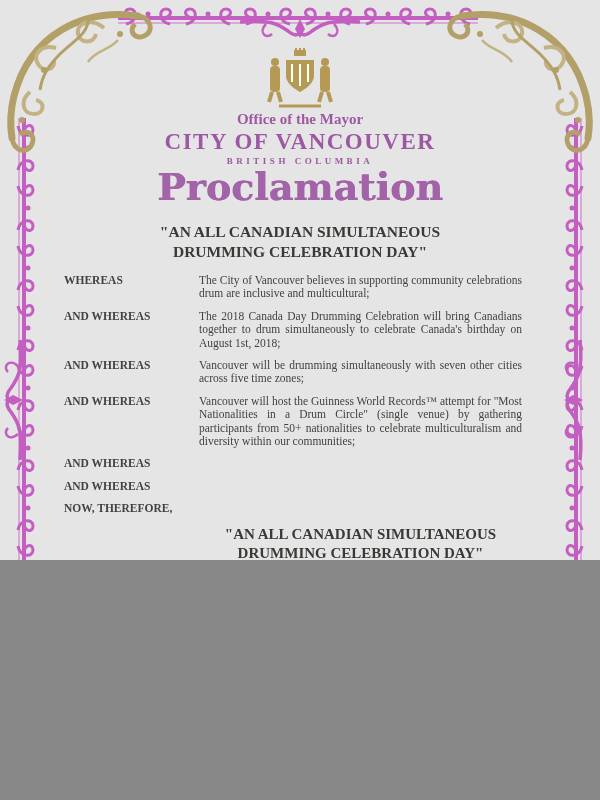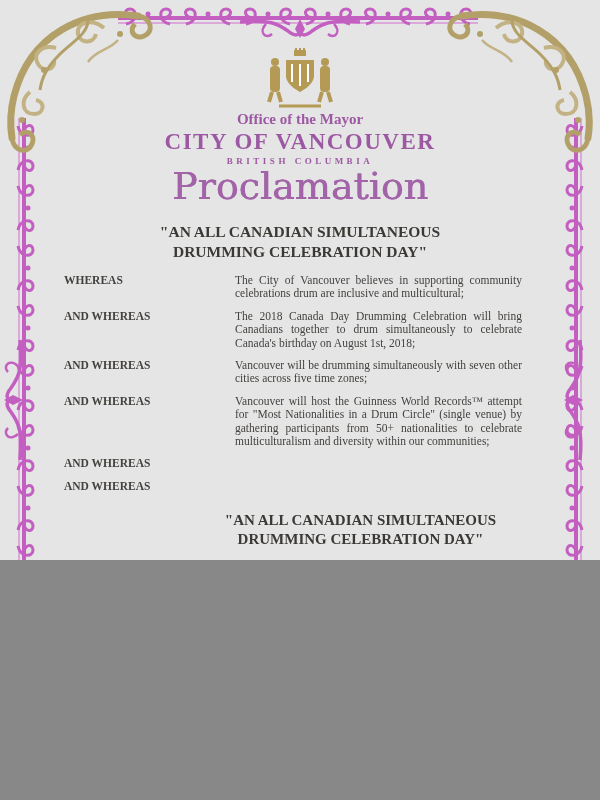--- a/index.html
+++ b/index.html
@@ -7,26 +7,26 @@
     position:relative;width:600px;height:560px;margin:0 auto;
     background:#e5e5e5;overflow:hidden;
     font-family:"Liberation Serif", serif;
   }
   .abs{position:absolute;}
   .centered{left:0;right:0;text-align:center;}
   
   .office{top:111px;font-size:15px;font-weight:700;color:#9c58a2;}
   .city{top:129px;font-size:23px;font-weight:700;letter-spacing:1.5px;color:#9c58a2;}
   .province{top:156px;font-size:9px;font-weight:700;letter-spacing:3.5px;color:#9c58a2;}
-  .docTitle{top:164px;font-size:38px;font-weight:400;color:#a263a8;
+  .docTitle{top:164px;font-size:38px;font-weight:700;color:#a263a8;
     font-family:"DejaVu Serif", serif;text-shadow:0.6px 0 0 #a263a8;}
   .eventTitle{top:222px;font-size:15.5px;font-weight:700;color:#3b3935;line-height:20px;}
   
   .clauses{top:274px;left:64px;width:458px;color:#44423e;}
-  .clauseRow{display:flex;margin-bottom:9px;gap:36px;}
+  .clauseRow{display:flex;margin-bottom:9px;}
   .clauseLabel{width:135px;flex:0 0 135px;font-size:11.5px;font-weight:700;line-height:13.4px;}
   .clauseText{flex:1;font-size:11.5px;line-height:13.4px;text-align:justify;font-weight:500;}
   .proclaimed{margin-left:135px;width:323px;text-align:center;font-size:15px;
     font-weight:700;color:#3b3935;line-height:19px;margin-top:8px;}
   .closing{margin-left:135px;font-size:11.5px;margin-top:12px;font-weight:500;}
   
   .sigBlock{top:694px;left:352px;width:190px;text-align:center;color:#3b3935;
     font-size:12.5px;font-weight:400;line-height:14.5px;}
   svg{display:block;}
 </style>
@@ -155,20 +155,21 @@
       <div class="clauseLabel">AND WHEREAS</div>
       <div class="clauseText">Vancouver will host the Guinness World Records™ attempt for "Most Nationalities in a Drum Circle" (single venue) by gathering participants from 50+ nationalities to celebrate multiculturalism and diversity within our communities;</div>
     </div>
     <div class="clauseRow">
       <div class="clauseLabel">AND WHEREAS</div>
     </div>
     <div class="clauseRow">
       <div class="clauseLabel">AND WHEREAS</div>
     </div>
     <div class="clauseRow">
+      <div class="clauseLabel">NOW, THEREFORE,</div>
     </div>
     <div class="proclaimed">
       <div>"AN ALL CANADIAN SIMULTANEOUS</div>
       <div>DRUMMING CELEBRATION DAY"</div>
     </div>
     <div class="closing">in the Most of Vancouver.</div>
   </div>
 
   <svg class="abs" style="left:35px;top:590px;z-index:3" width="160" height="210" viewBox="0 0 160 210" aria-hidden="true">
     <defs>

